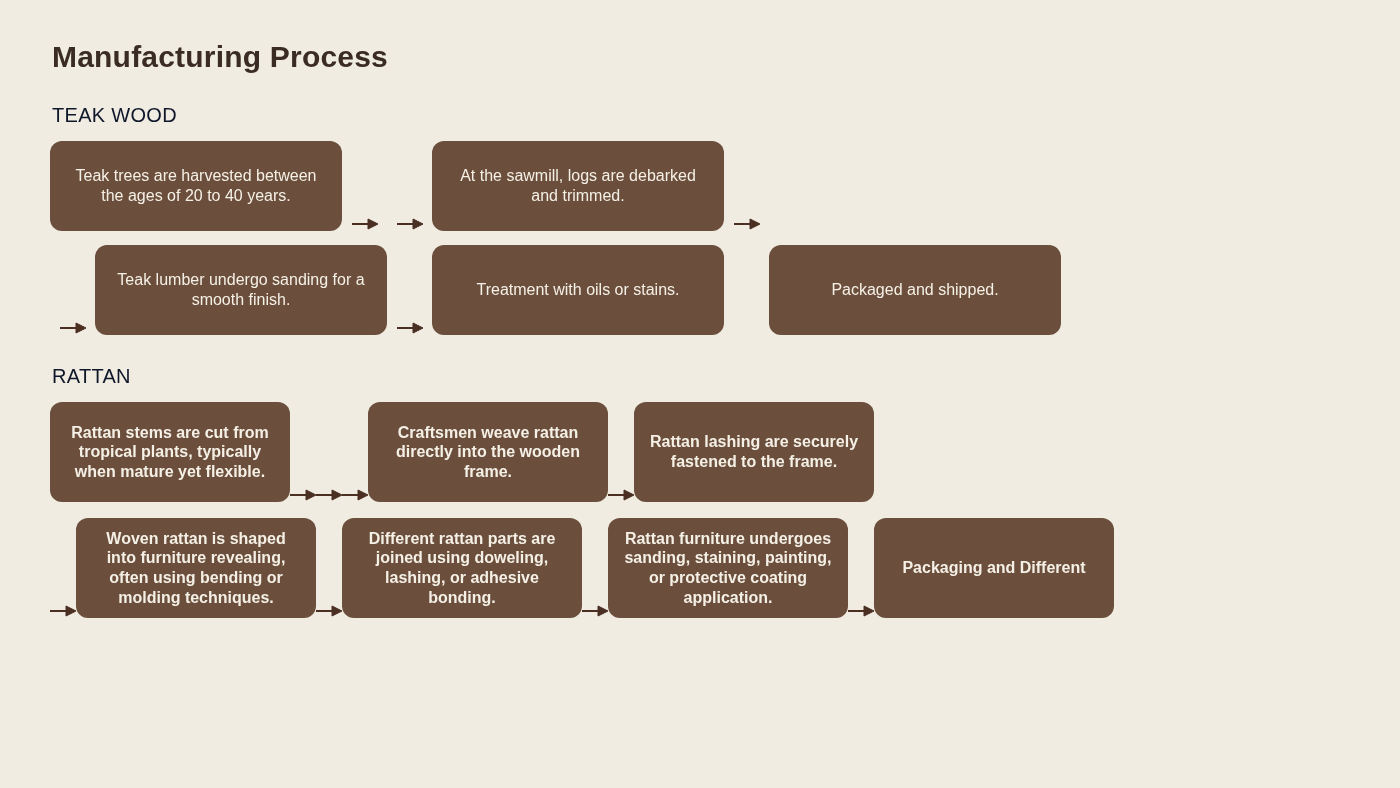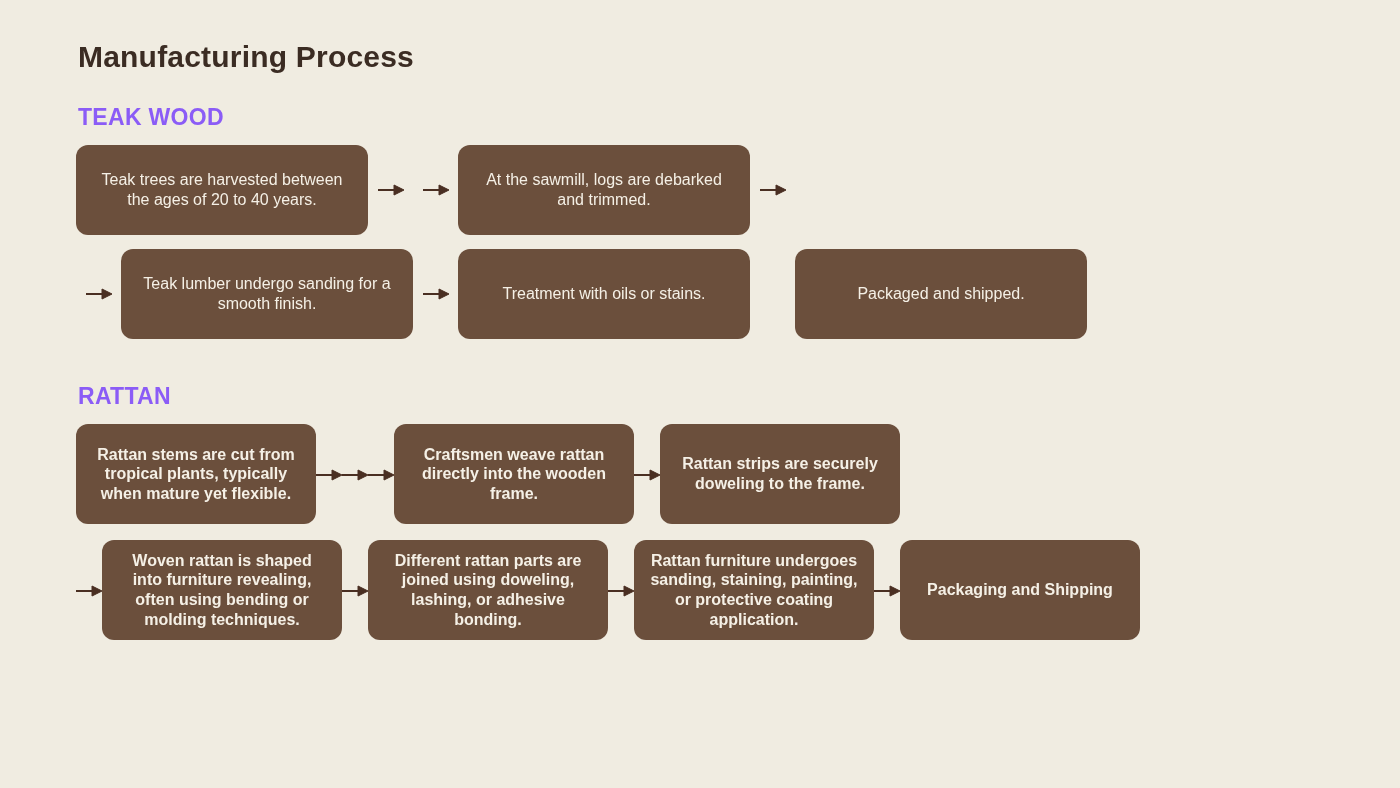--- a/index.html
+++ b/index.html
@@ -12,42 +12,42 @@
     background: #f0ece1;
     font-family: "Liberation Sans", sans-serif;
     color: #3b2c23;
     overflow: hidden;
   }
   .page {
     position: relative;
     width: 1320px;
     height: 788px;
     box-sizing: border-box;
-    padding: 40px 50px 0 76px;
+    padding: 40px 50px 0 50px;
   }
   .page-title {
     font-size: 30px;
     font-weight: bold;
     color: #3b2c23;
     letter-spacing: 0.2px;
     margin: 0 0 30px 2px;
   }
   .section-title {
-    font-size: 23px;
-    font-weight: bold;
-    color: #8b5cf6;
+    font-size: 20px;
+    font-weight: normal;
+    color: #0f172a;
     margin: 0 0 14px 2px;
     letter-spacing: 0.3px;
   }
   .section {
     margin-bottom: 22px;
   }
   .row {
     display: flex;
-    align-items: center;
+    align-items: flex-end;
     margin-bottom: 14px;
     border-radius: 8px;
   }
   .node {
     background: #6b4f3c;
     color: #f5f0e6;
     border-radius: 12px;
     display: flex;
     align-items: center;
     justify-content: center;
@@ -91,21 +91,21 @@
     height: 14px;
   }
   .arrow line, .arrow polygon {
     stroke: #4a2f22;
     fill: #4a2f22;
   }
   .spacer-cell {
     width: 45px;
   }
   .teak-rows { margin-top: 2px; }
-  .rattan-section { margin-top: 44px; }
+  .rattan-section { margin-top: 30px; }
 </style>
 </head>
 <body>
 
 <div class="page">
 
   <div class="page-title">Manufacturing Process</div>
 
   <div class="section teak">
     <div class="section-title">TEAK WOOD</div>
@@ -179,21 +179,21 @@
           <polygon points="16,2 26,7 16,12"></polygon>
         </svg>
       </div>
       <div class="node">Craftsmen weave rattan directly into the wooden frame.</div>
       <div class="arrow-cell">
         <svg class="arrow" viewBox="0 0 26 14">
           <line x1="0" y1="7" x2="18" y2="7" stroke-width="2"></line>
           <polygon points="16,2 26,7 16,12"></polygon>
         </svg>
       </div>
-      <div class="node">Rattan strips are securely doweling to the frame.</div>
+      <div class="node">Rattan lashing are securely fastened to the frame.</div>
     </div>
 
     <div class="row">
       <div class="arrow-cell">
         <svg class="arrow" viewBox="0 0 26 14">
           <line x1="0" y1="7" x2="18" y2="7" stroke-width="2"></line>
           <polygon points="16,2 26,7 16,12"></polygon>
         </svg>
       </div>
       <div class="node">Woven rattan is shaped into furniture revealing, often using bending or molding techniques.</div>
@@ -210,17 +210,17 @@
           <polygon points="16,2 26,7 16,12"></polygon>
         </svg>
       </div>
       <div class="node">Rattan furniture undergoes sanding, staining, painting, or protective coating application.</div>
       <div class="arrow-cell">
         <svg class="arrow" viewBox="0 0 26 14">
           <line x1="0" y1="7" x2="18" y2="7" stroke-width="2"></line>
           <polygon points="16,2 26,7 16,12"></polygon>
         </svg>
       </div>
-      <div class="node">Packaging and Shipping</div>
+      <div class="node">Packaging and Different</div>
     </div>
   </div>
 
 </div>
 
 </body></html>

